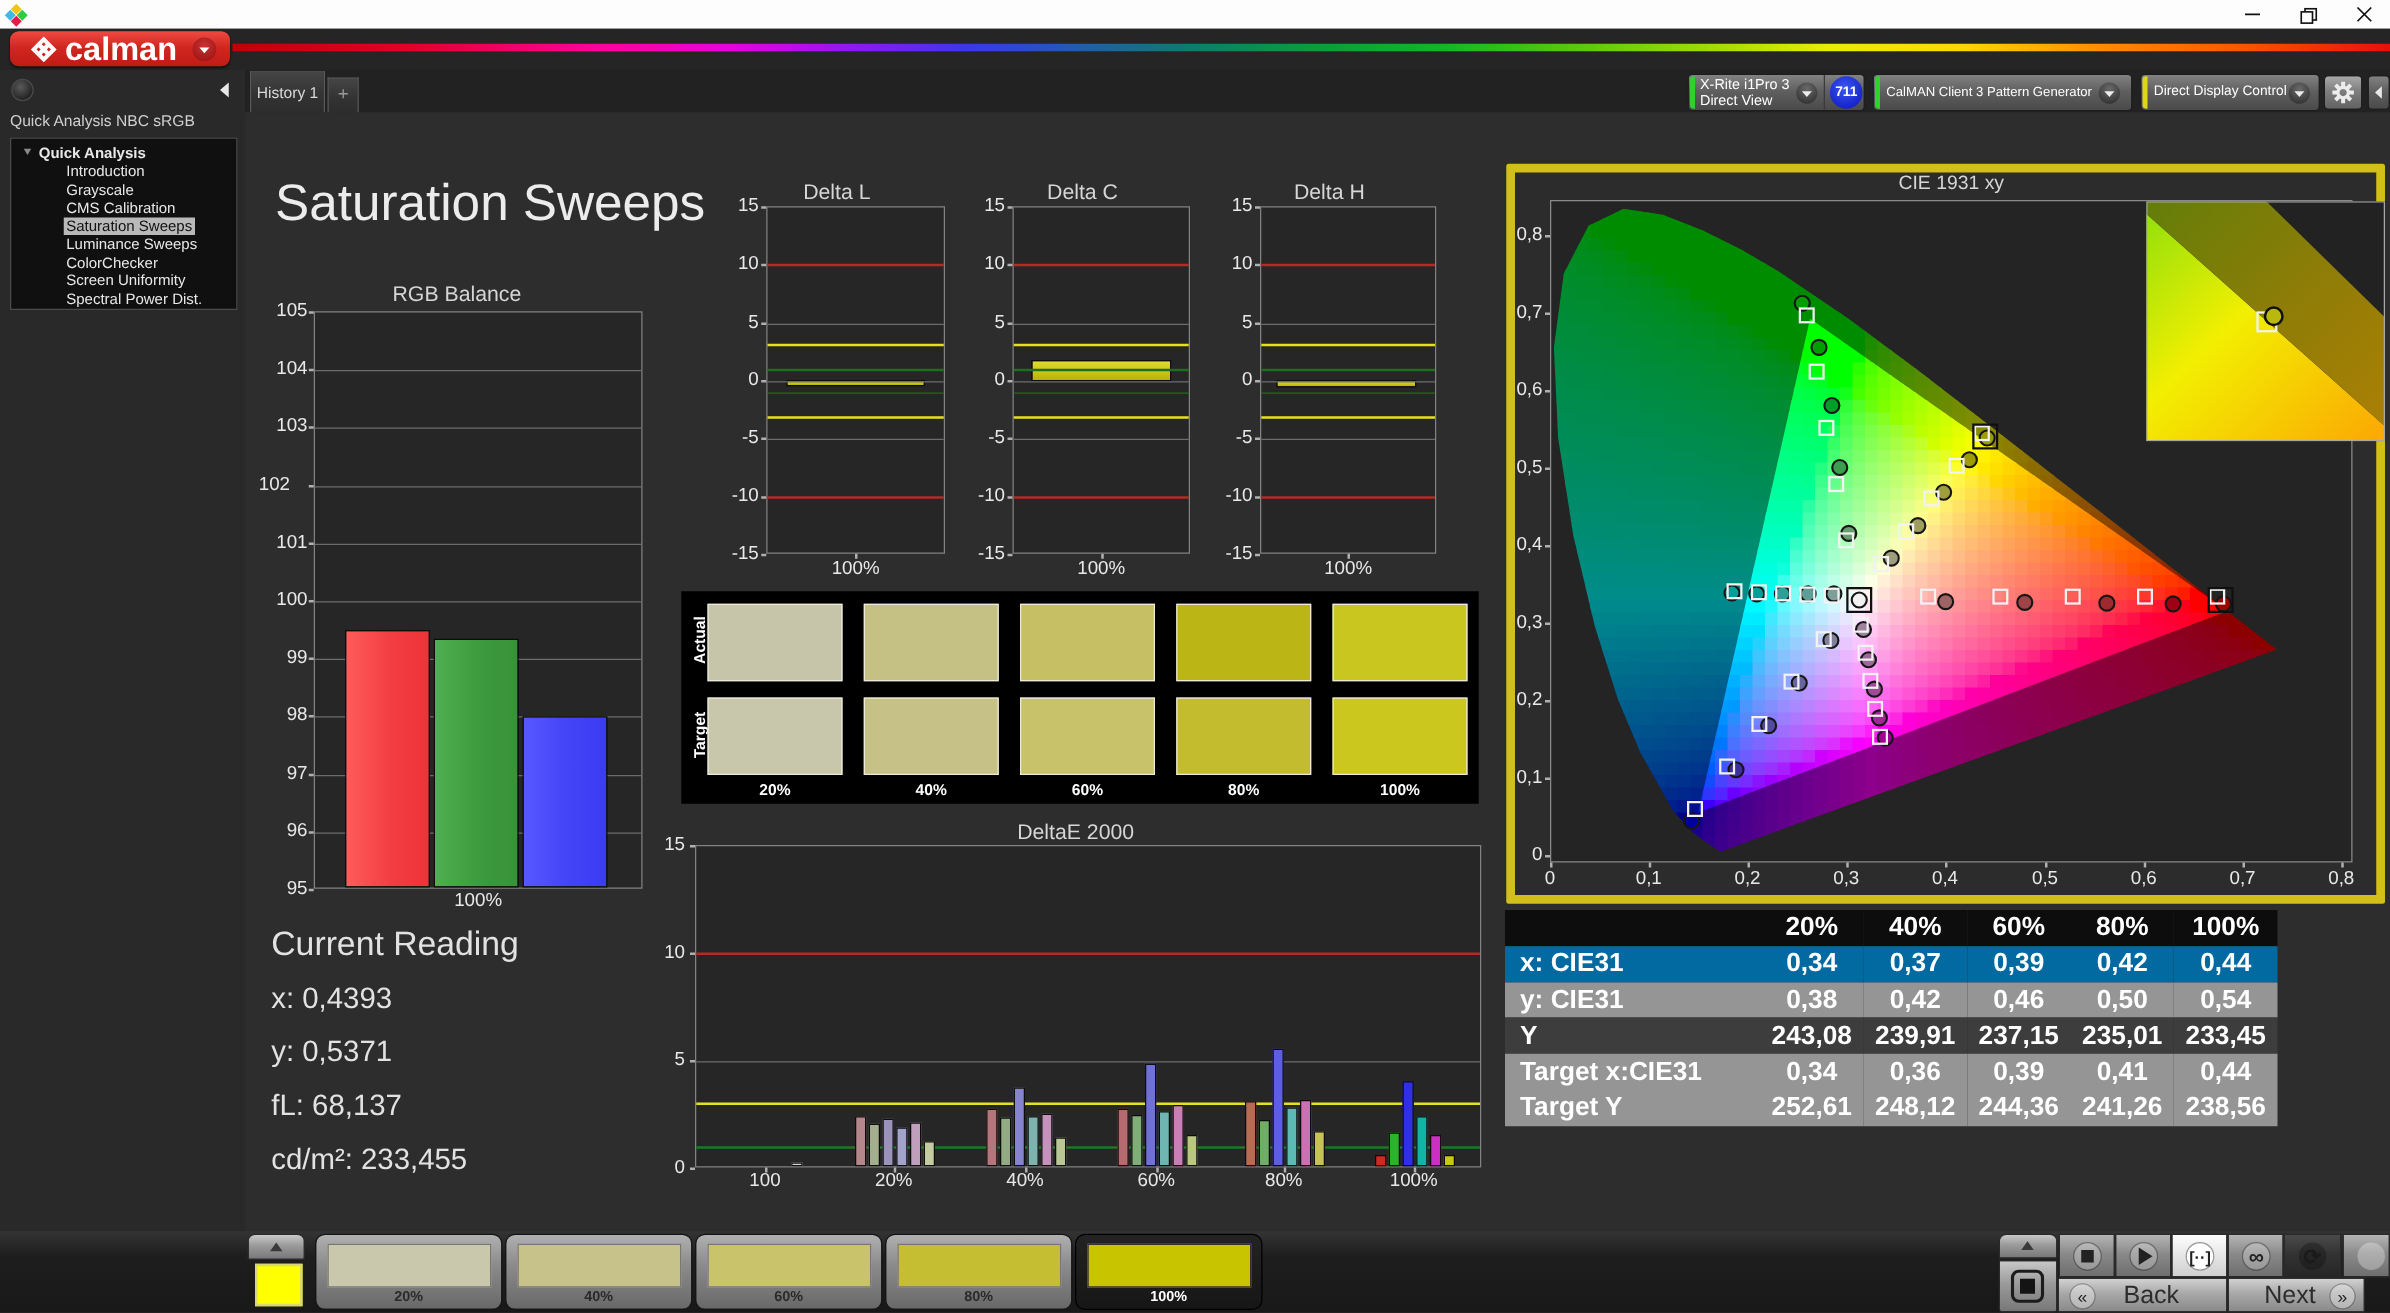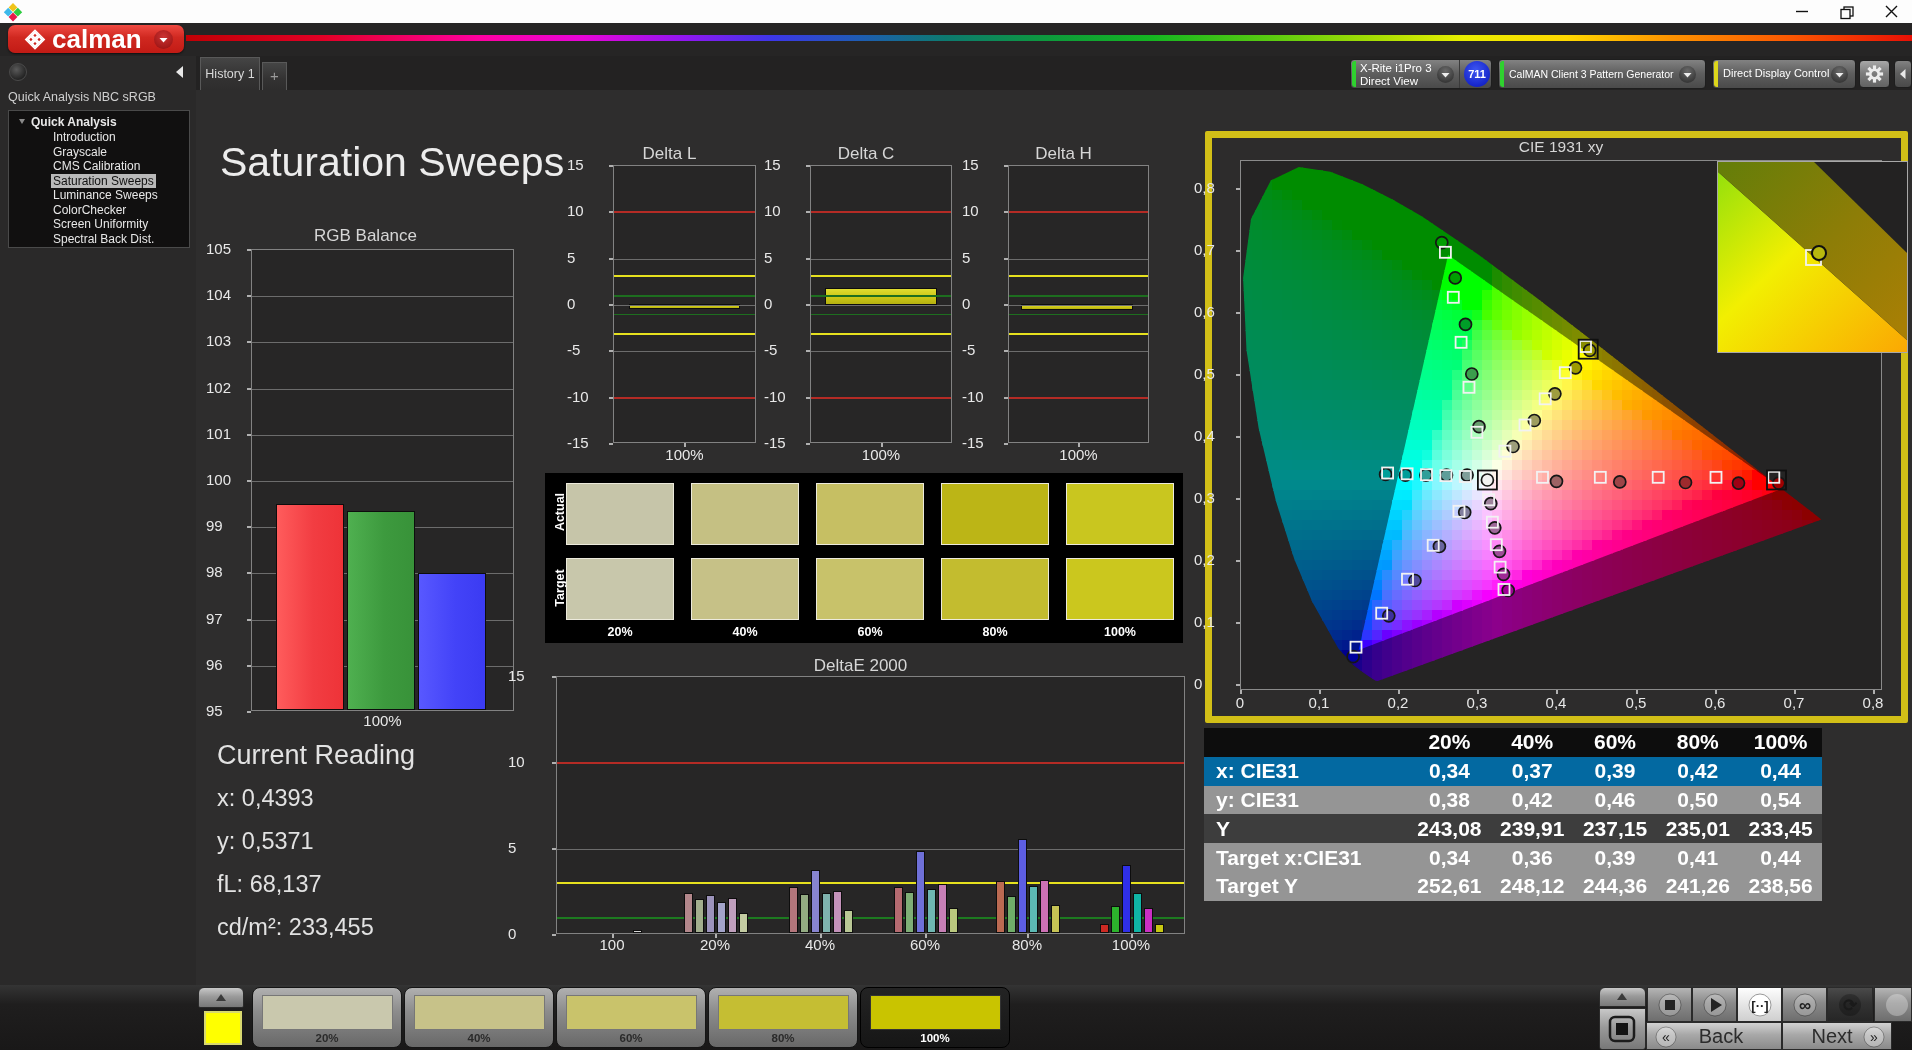--- a/index.html
+++ b/index.html
@@ -11,21 +11,21 @@
 #logotxt{position:absolute;left:44px;top:-1px;font-size:26px;font-weight:700;color:#fff;letter-spacing:0}
 #logodrop{position:absolute;left:146px;top:5px;width:19px;height:19px;border-radius:50%;background:radial-gradient(circle at 50% 35%,#c33,#930f0f);color:#fff}
 #tabstrip{position:absolute;left:0px;top:56px;width:1912px;height:34px;background:#232222}
 .tab{position:absolute;background:linear-gradient(#454545,#333232 60%,#2e2d2d);border:1px solid #595959;border-bottom:none;color:#d8d8d8;font-size:12.5px;text-align:center}
 #sidebar{position:absolute;left:0;top:56px;width:196px;height:929px;background:#2a2929}
 #treebox{position:absolute;left:8px;top:54px;width:182px;height:138px;background:#111010;border:1px solid #4a4a4a;color:#e8e8e8;font-size:12px}
 .ti{position:absolute;left:44px;white-space:nowrap}
 #content{position:absolute;left:196px;top:90px;width:1716px;height:895px;background:#2e2d2d}
 .plot{position:absolute;background:#272626;border:1px solid #828282}
 .gl{position:absolute;left:0;width:100%;height:1px;background:#6c6c6c}
-.ylab{position:absolute;color:#e8e8e8;font-size:15px;width:40px}
+.ylab{position:absolute;color:#e8e8e8;font-size:15px;text-align:right;width:40px}
 .xlab{position:absolute;color:#e8e8e8;font-size:15px;text-align:center}
 .ctitle{position:absolute;color:#d6d6d6;font-size:17px;text-align:center}
 .bar{position:absolute;border:1px solid #0d0d0d}
 h1{position:absolute;left:220px;top:139px;font-size:41px;font-weight:400;color:#ececec}
 .dd{position:absolute;top:59px;height:30px;border-radius:4px;background:linear-gradient(#828282,#5e5e5e 48%,#4a4a4a);border:1px solid #1e1e1e;color:#fff;font-size:11.5px}
 .ddbar{position:absolute;left:1px;top:1px;width:4px;height:26px;border-radius:3px 0 0 3px}
 .ddarr{position:absolute;width:17px;height:17px;border-radius:50%;background:radial-gradient(circle at 50% 30%,#6a6a6a,#383838 75%)}
 .sw{position:absolute;border:1px solid #eceadc}
 .swl{position:absolute;color:#fff;font-size:12.5px;font-weight:700;text-align:center}
 .rot{position:absolute;color:#fff;font-size:12.5px;font-weight:700;transform:rotate(-90deg);transform-origin:center}
@@ -137,21 +137,21 @@
         <path d="M2 3 L8 3 L5 8 Z" fill="#8a8a8a"></path>
       </svg>
     <div class="ti" style="left:22px;top:4px;font-weight:700">Quick Analysis</div>
     <div class="ti" style="top:19px">Introduction</div>
     <div class="ti" style="top:33.5px">Grayscale</div>
     <div class="ti" style="top:48px">CMS Calibration</div>
     <div class="ti" style="top:62.5px;background:#b9b9b9;color:#111;padding:0 2px;left:42px">Saturation Sweeps</div>
     <div class="ti" style="top:77px">Luminance Sweeps</div>
     <div class="ti" style="top:91.5px">ColorChecker</div>
     <div class="ti" style="top:106px">Screen Uniformity</div>
-    <div class="ti" style="top:120.5px">Spectral Back Dist.</div>
+    <div class="ti" style="top:120.5px">Spectral Power Dist.</div>
   </div>
 </div>
 
 <div id="content"></div>
 <h1>Saturation Sweeps</h1>
 
 <div class="ctitle" style="left:234px;top:226px;width:263px">RGB Balance</div>
 <div class="plot" style="left:251px;top:249px;width:263px;height:462px">
     <div class="gl" style="top:46px"></div>
     <div class="gl" style="top:92px"></div>
@@ -173,21 +173,21 @@
 <div class="ylab" style="left:206px;top:610px">97</div>
 <div class="abs" style="left:247px;top:619px;width:4px;height:1.5px;background:#b0b0b0"></div>
 <div class="ylab" style="left:206px;top:563px">98</div>
 <div class="abs" style="left:247px;top:572px;width:4px;height:1.5px;background:#b0b0b0"></div>
 <div class="ylab" style="left:206px;top:517px">99</div>
 <div class="abs" style="left:247px;top:526px;width:4px;height:1.5px;background:#b0b0b0"></div>
 <div class="ylab" style="left:206px;top:471px">100</div>
 <div class="abs" style="left:247px;top:480px;width:4px;height:1.5px;background:#b0b0b0"></div>
 <div class="ylab" style="left:206px;top:425px">101</div>
 <div class="abs" style="left:247px;top:434px;width:4px;height:1.5px;background:#b0b0b0"></div>
-<div class="ylab" style="left:206px;top:379px">102</div>
+<div class="ylab" style="left:192px;top:379px">102</div>
 <div class="abs" style="left:247px;top:388px;width:4px;height:1.5px;background:#b0b0b0"></div>
 <div class="ylab" style="left:206px;top:332px">103</div>
 <div class="abs" style="left:247px;top:341px;width:4px;height:1.5px;background:#b0b0b0"></div>
 <div class="ylab" style="left:206px;top:286px">104</div>
 <div class="abs" style="left:247px;top:295px;width:4px;height:1.5px;background:#b0b0b0"></div>
 <div class="ylab" style="left:206px;top:240px">105</div>
 <div class="abs" style="left:247px;top:249px;width:4px;height:1.5px;background:#b0b0b0"></div>
 <div class="xlab" style="left:251px;top:712px;width:263px">100%</div>
 <div class="ctitle" style="left:568px;top:144px;width:203px">Delta L</div>
 <div class="plot" style="left:613px;top:165px;width:143px;height:278px">

